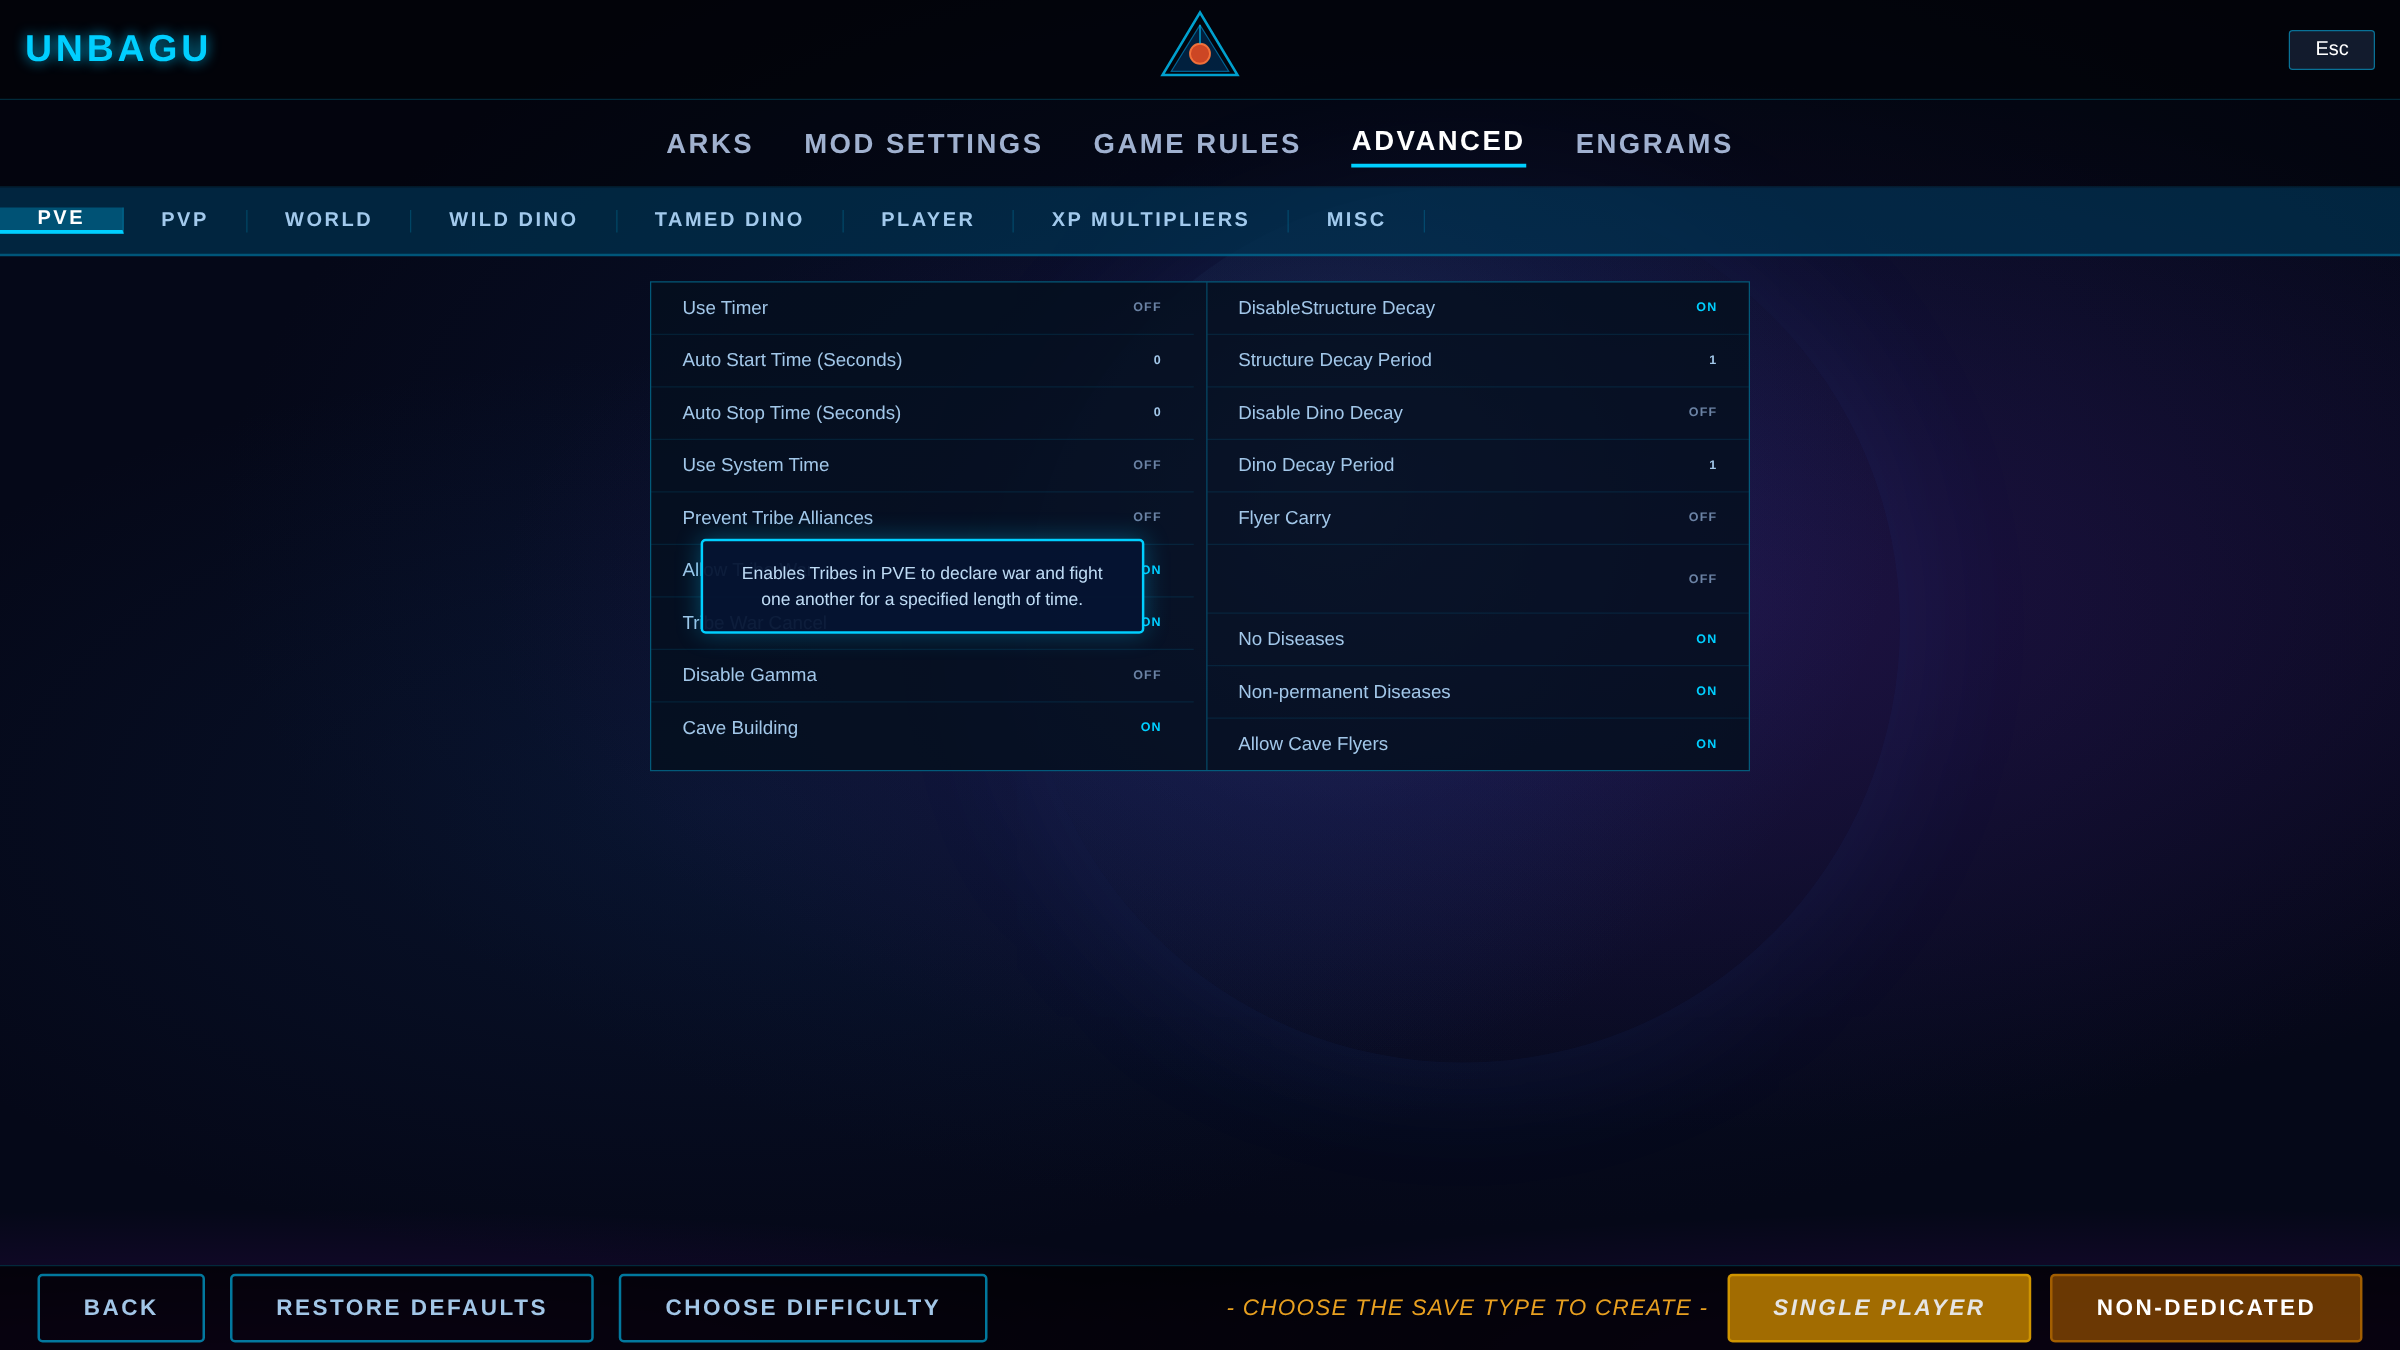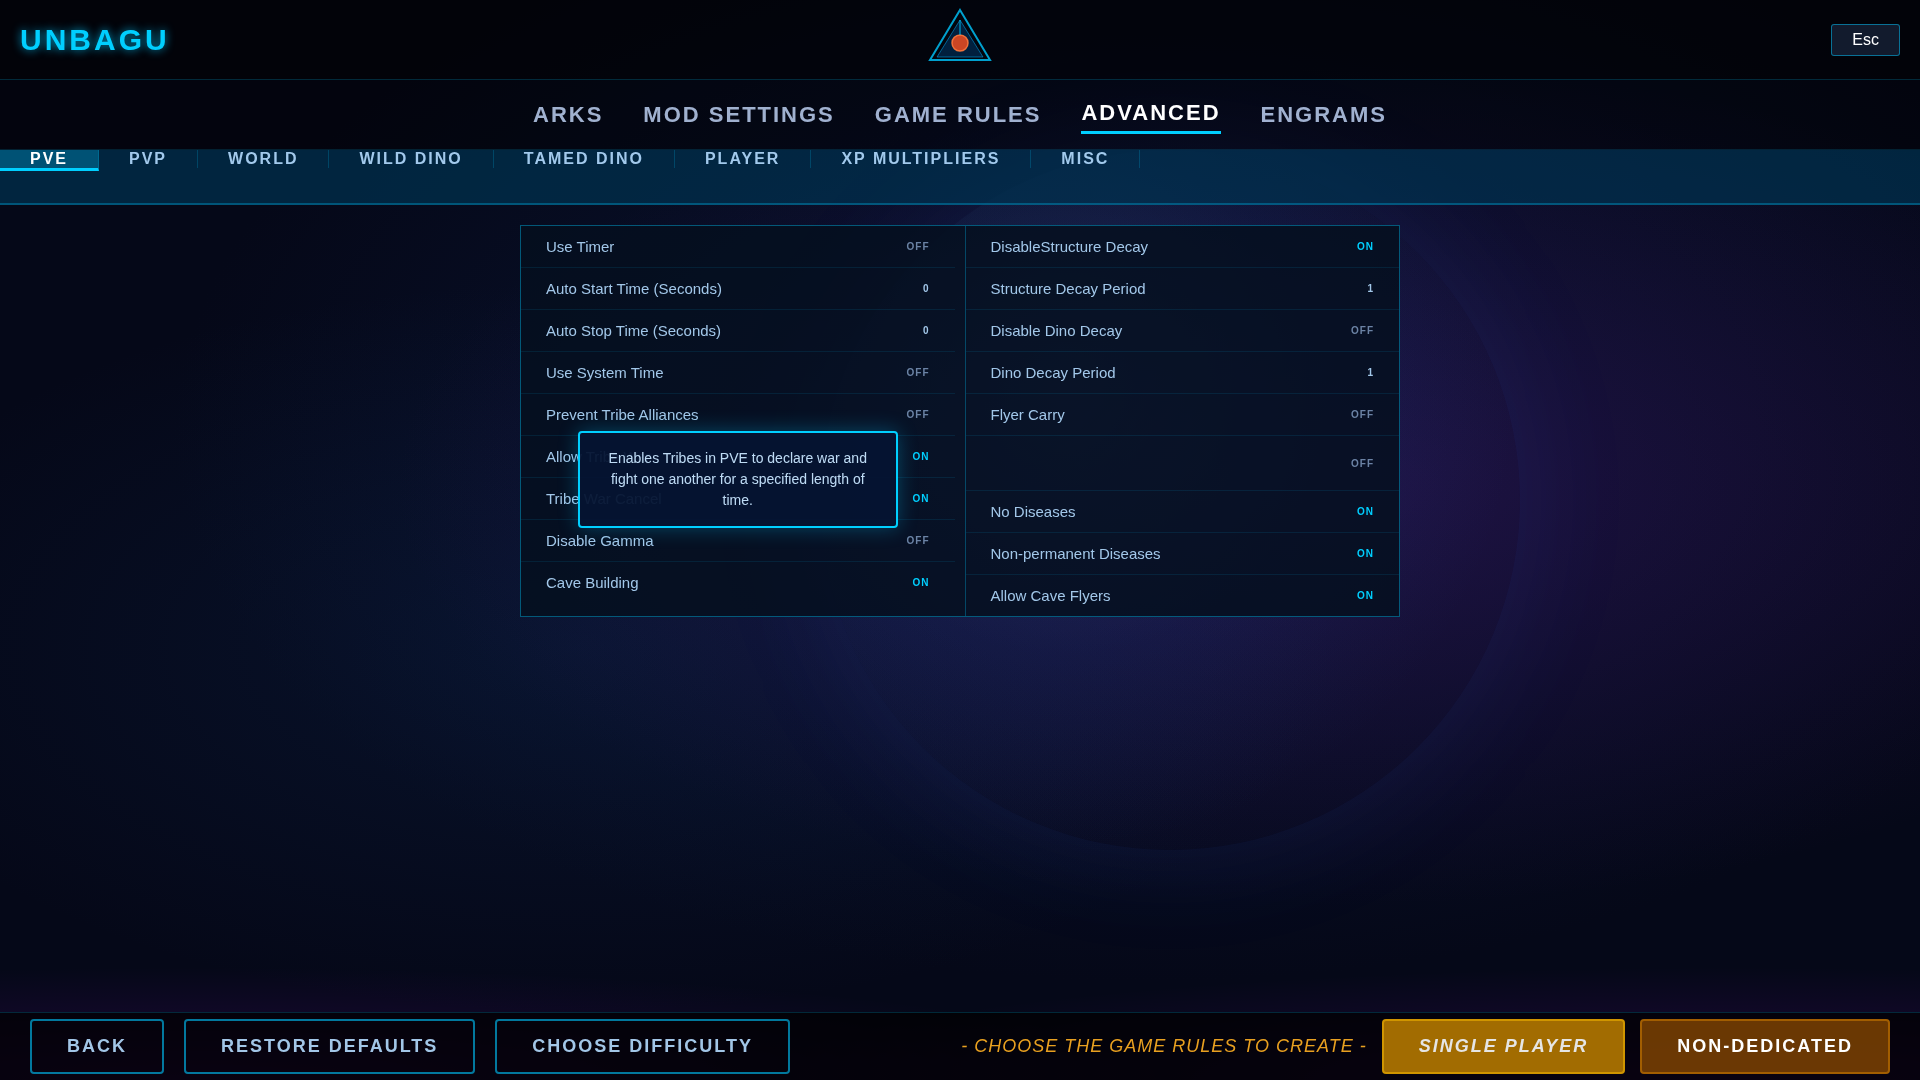--- a/index.html
+++ b/index.html
@@ -124,21 +124,21 @@
     .main-nav-item.active {
       color: #fff;
       border-bottom: 3px solid #00cfff;
     }
 
     
     .sub-nav {
       position: relative;
       z-index: 10;
       display: flex;
-      align-items: flex-start;
+      align-items: center;
       height: 55px;
       background: rgba(0,50,80,0.7);
       border-bottom: 2px solid rgba(0,200,255,0.3);
     }
 
     .sub-nav-item {
       display: flex;
       align-items: center;
       justify-content: center;
       padding: 0 30px;
@@ -215,21 +215,21 @@
     .tooltip-box {
       position: absolute;
       left: 50%;
       transform: translateX(-50%);
       top: -5px;
       z-index: 100;
       background: rgba(5,20,50,0.95);
       border: 2px solid #00cfff;
       border-radius: 4px;
       padding: 15px 20px;
-      width: 320px;
+      width: 355px;
       color: rgba(200,230,255,0.95);
       font-size: 14px;
       text-align: center;
       line-height: 1.5;
       box-shadow: 0 0 20px rgba(0,200,255,0.3);
     }
 
     
     .bottom-bar {
       position: absolute;
@@ -448,17 +448,17 @@
     </div>
   </div>
 </div>
 
 <div class="bottom-bar">
   <button class="bottom-btn btn-default">BACK</button>
   <button class="bottom-btn btn-default">RESTORE DEFAULTS</button>
   <button class="bottom-btn btn-default">CHOOSE DIFFICULTY</button>
 
   <div class="bottom-right">
-    <span class="choose-game-text">- CHOOSE THE GAME RULES TO CREATE -</span>
+    <span class="choose-game-text">- CHOOSE THE SAVE TYPE TO CREATE -</span>
     <button class="bottom-btn btn-primary">SINGLE PLAYER</button>
     <button class="bottom-btn btn-secondary">NON-DEDICATED</button>
   </div>
 </div>
 
 </body></html>

